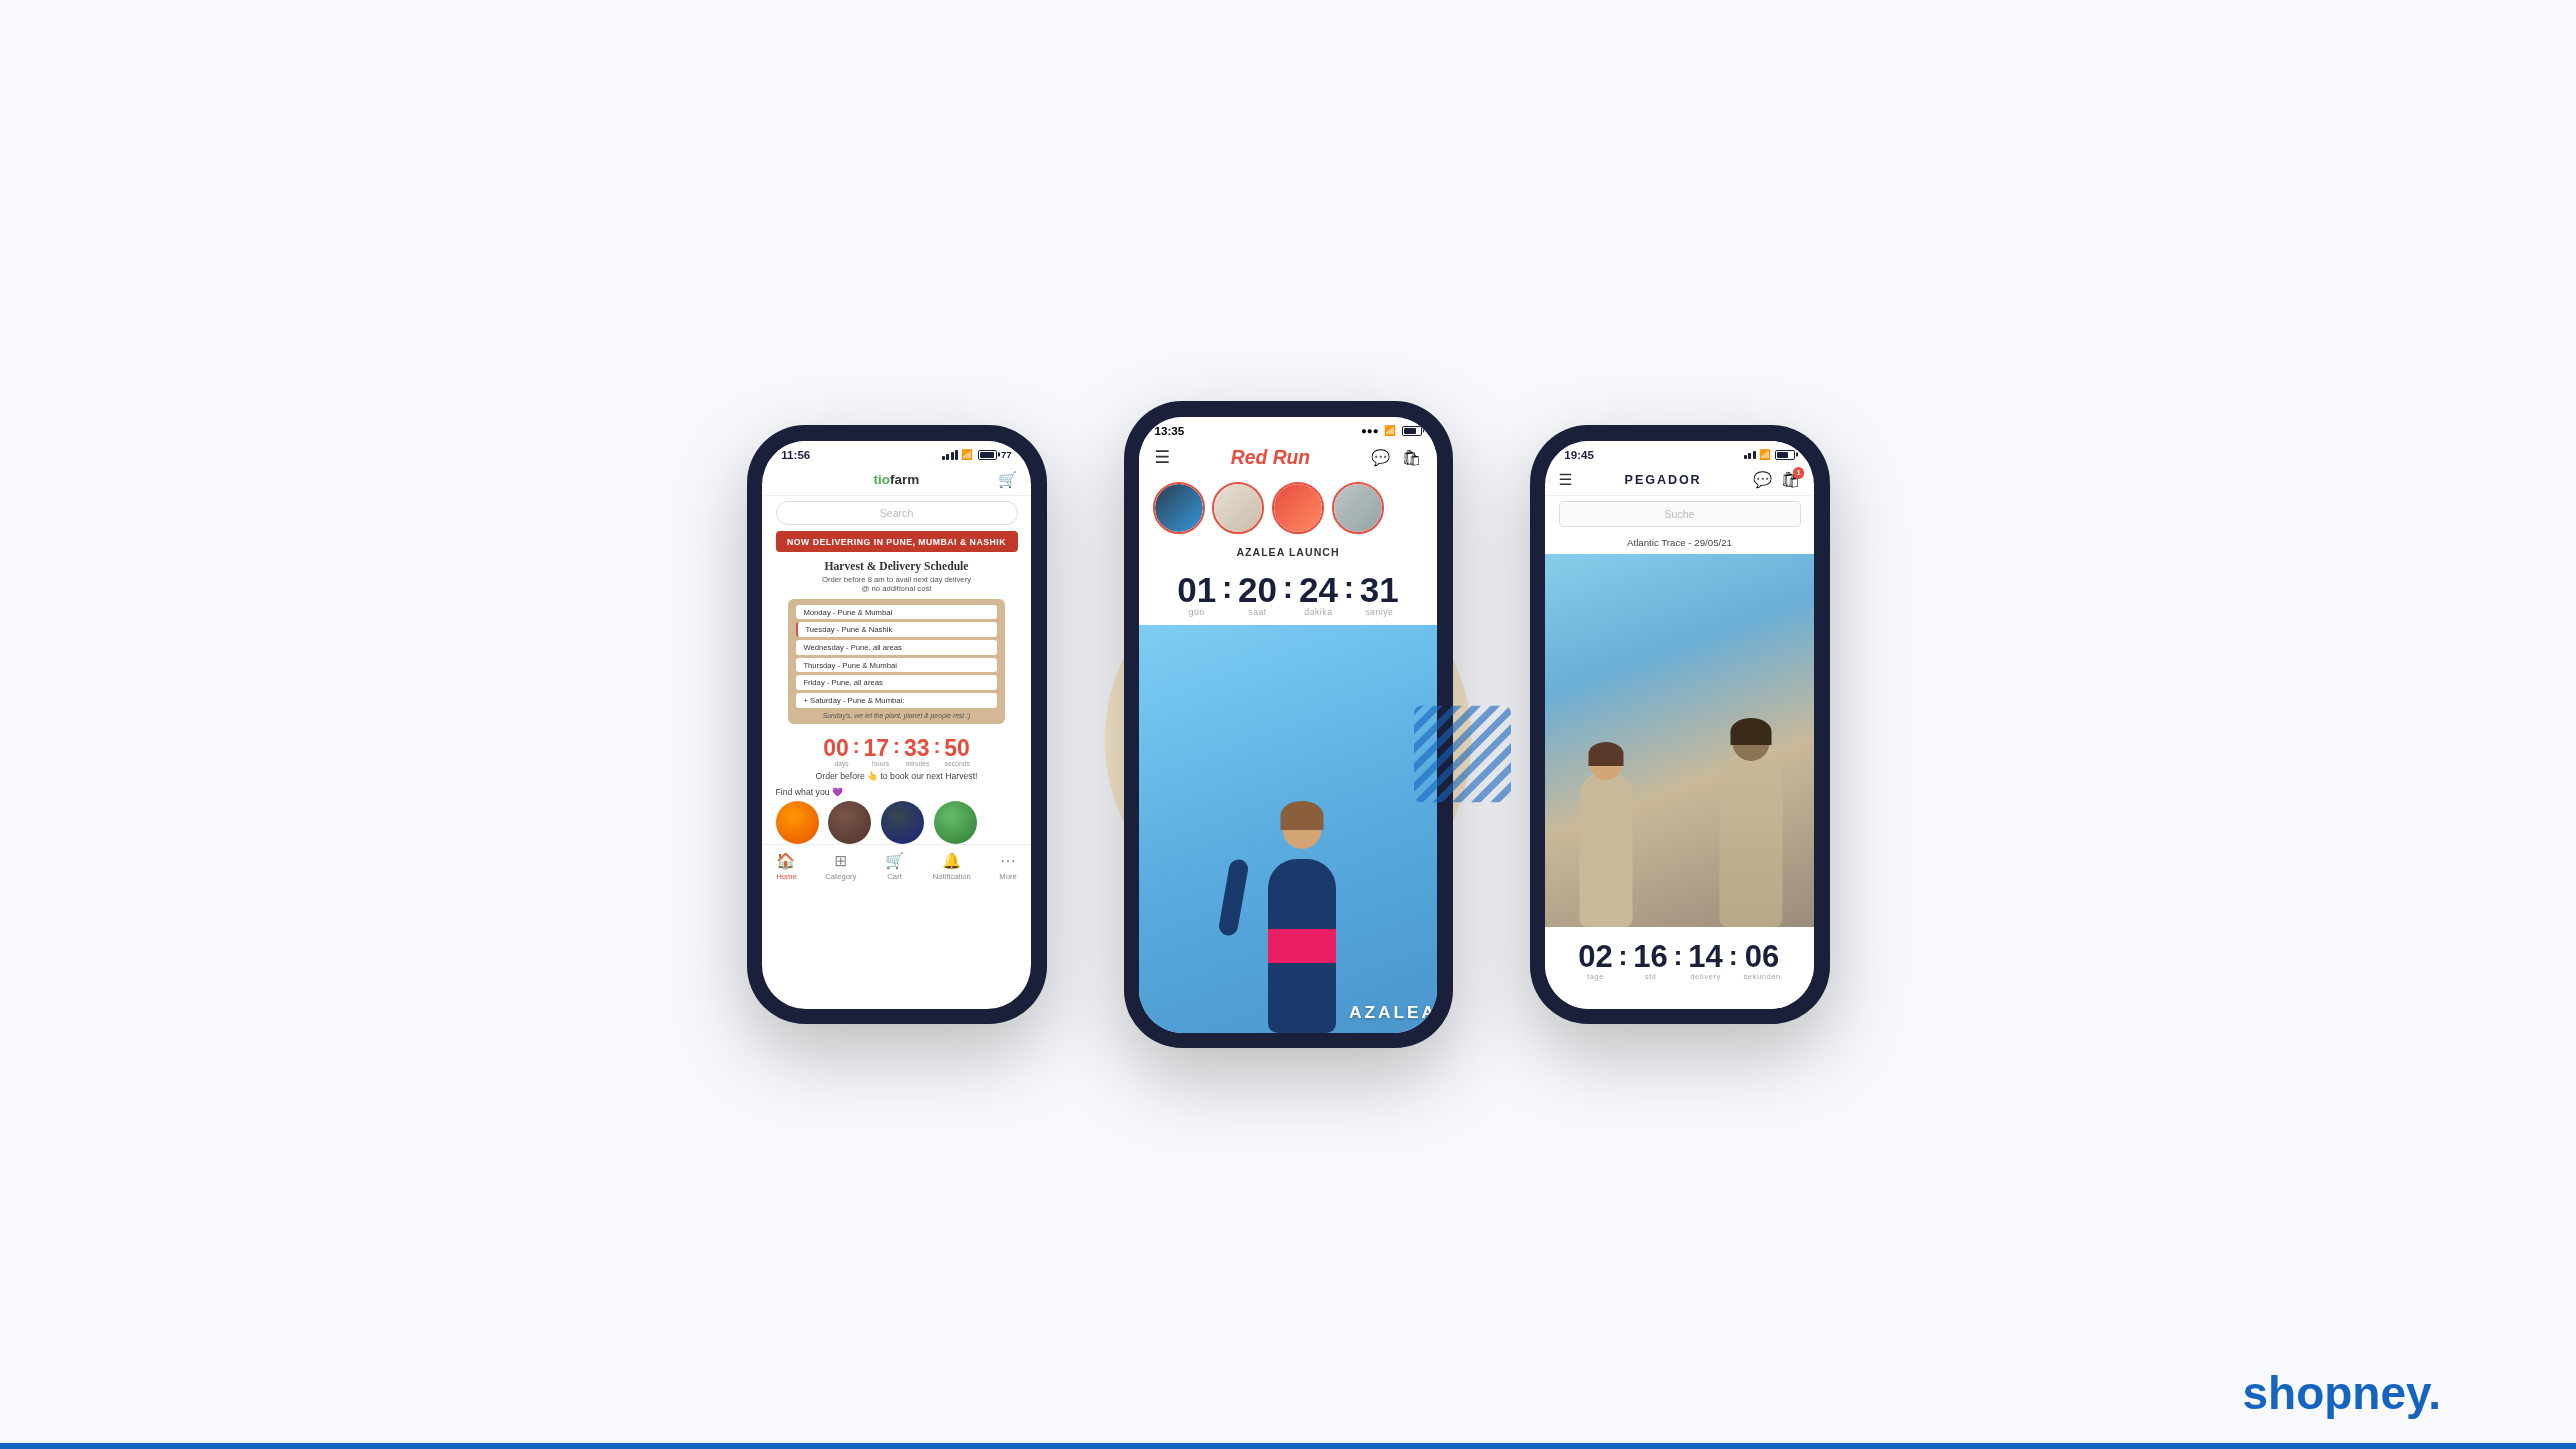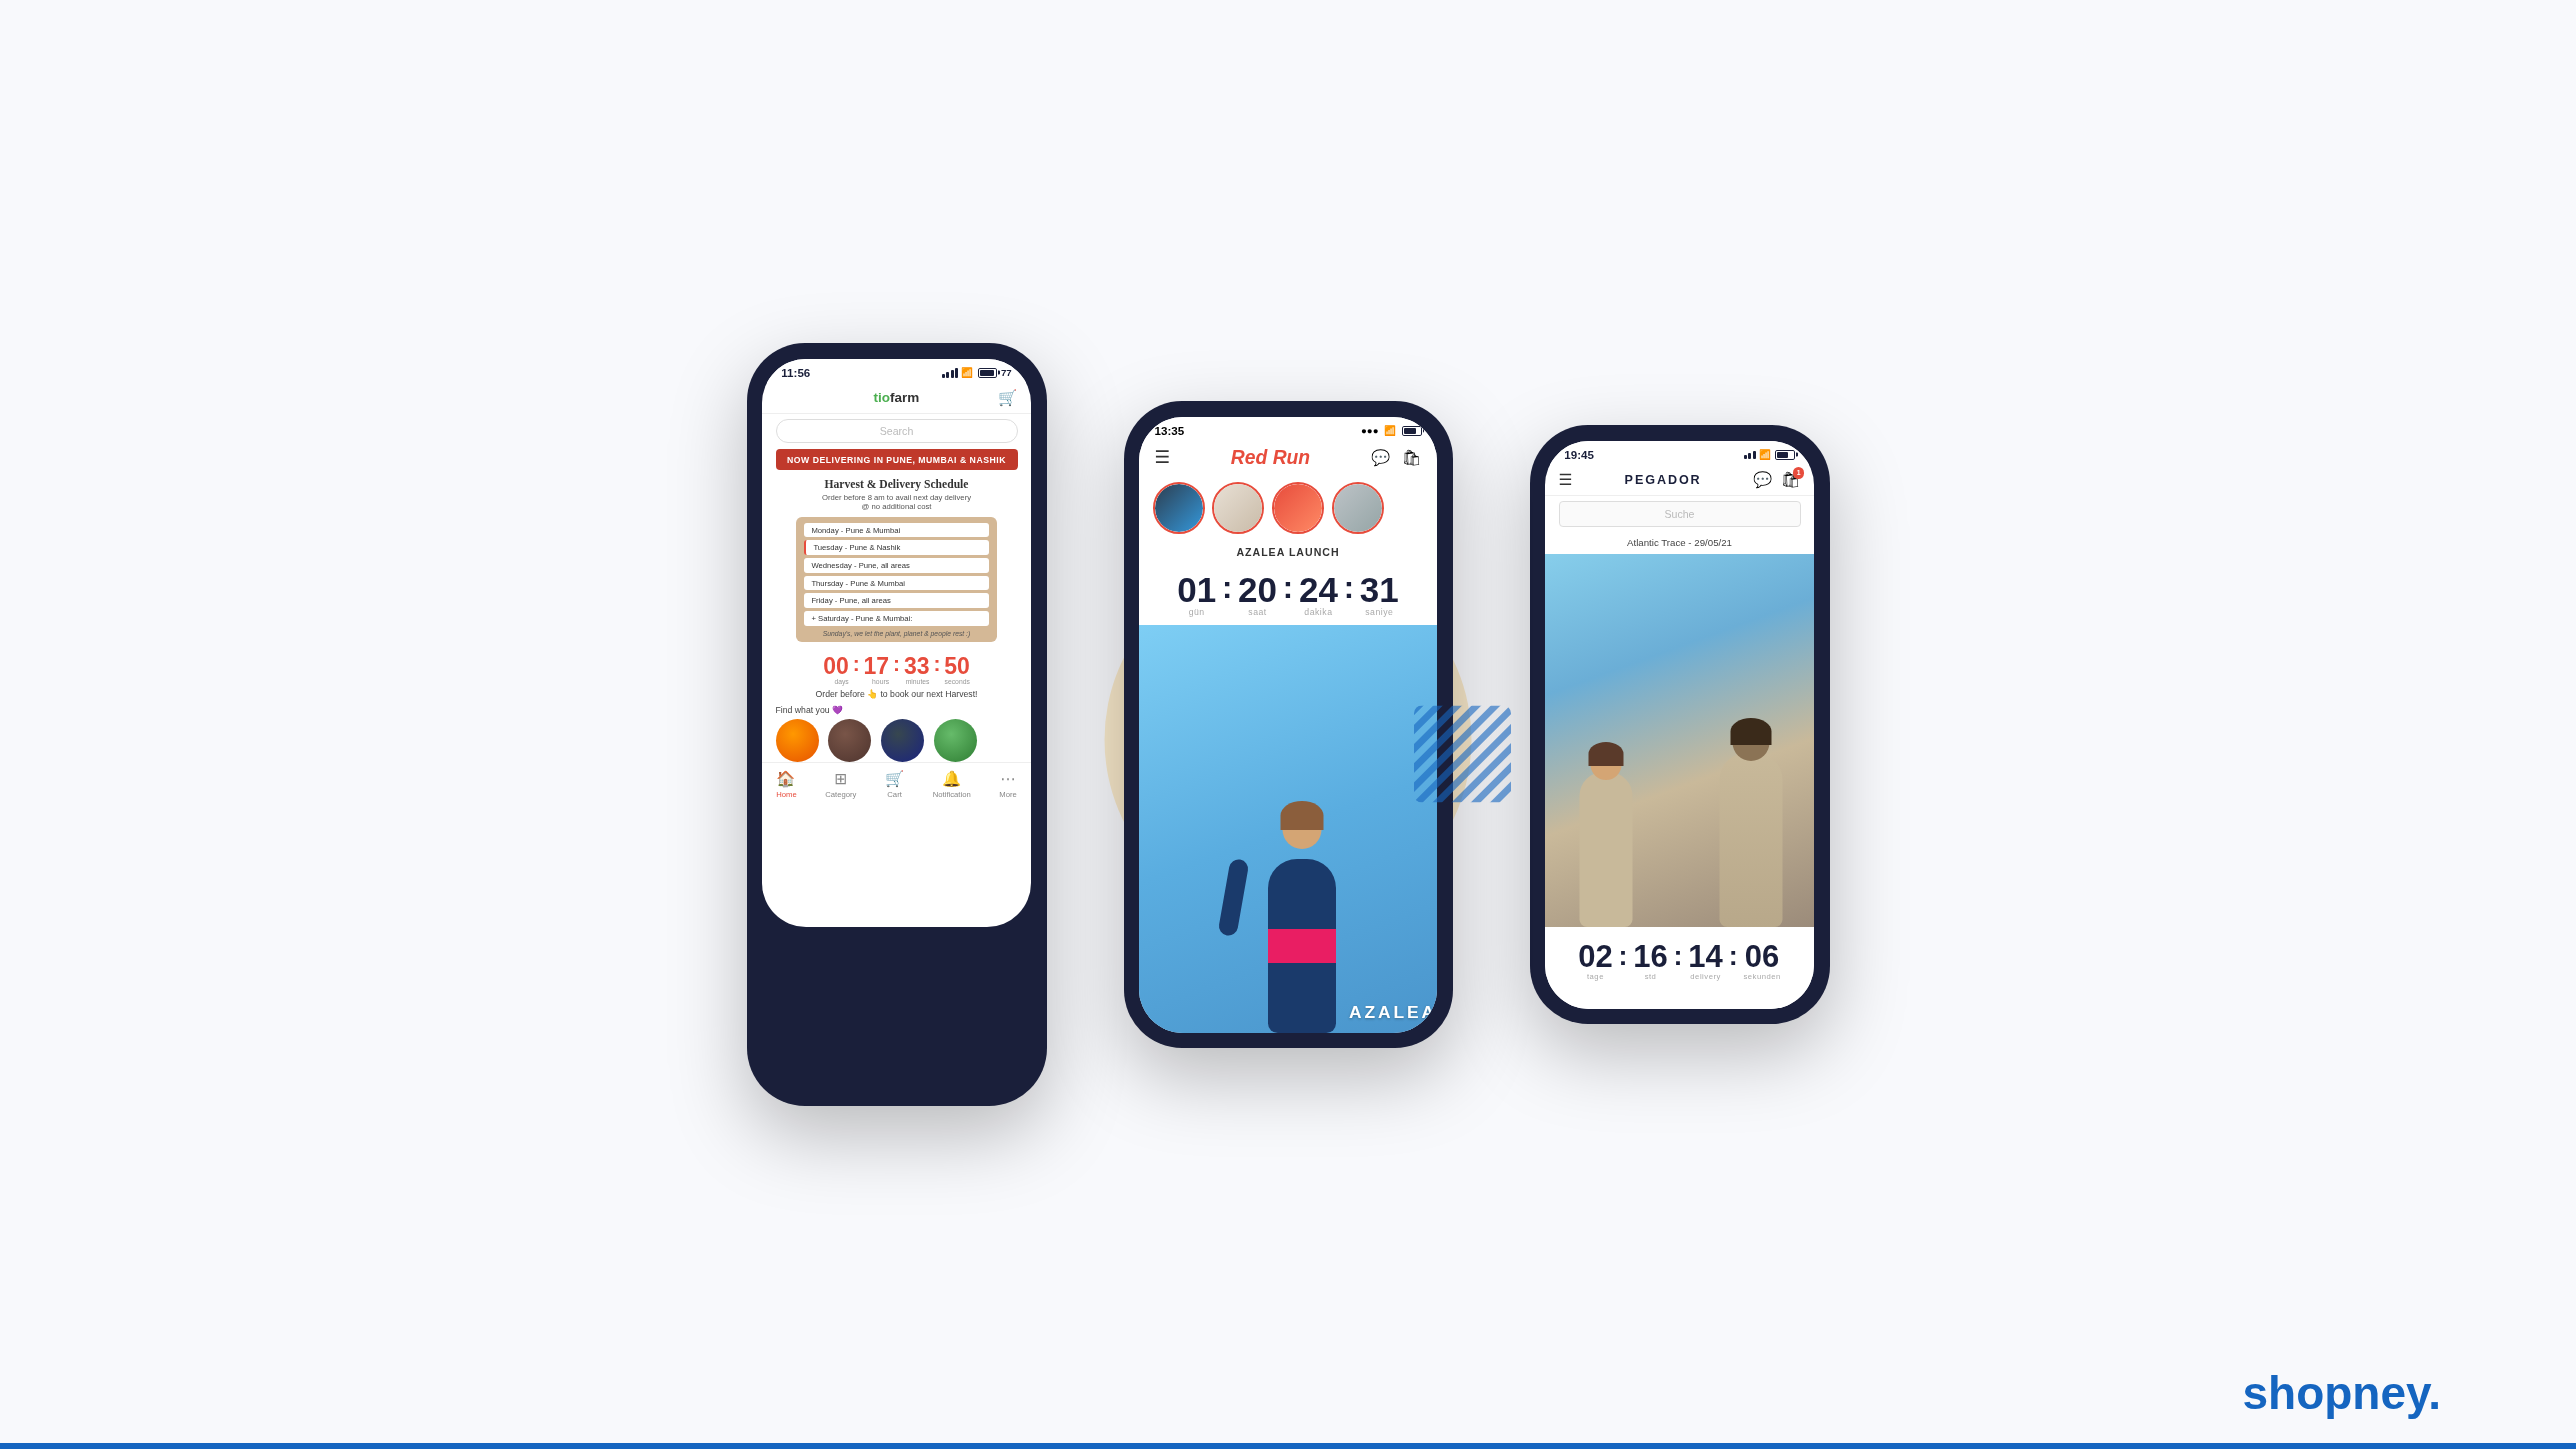--- a/index.html
+++ b/index.html
@@ -39,21 +39,21 @@
     .phone-inner {
       border-radius: 44px;
       overflow: hidden;
       background: #fff;
       position: relative;
     }
 
     
     .phone-1 {
       width: 300px;
-      height: 763px;
+      height: 599px;
     }
     .phone-1 .phone-inner {
       width: 269px;
       height: 568px;
     }
 
     
     .phone-2 {
       width: 329px;
       height: 647px;
@@ -137,21 +137,21 @@
     }
     .tiofarm-schedule-subtitle {
       text-align: center;
       font-size: 7.7px;
       color: #555;
       margin: 0 13.5px 5.8px;
     }
 
     .schedule-board {
       background: #d4b896;
-      margin: 0 34px;
+      margin: 0 26px;
       border-radius: 5.8px;
       padding: 5.8px 7.7px;
     }
     .schedule-item {
       background: #fff;
       border-radius: 2.9px;
       padding: 2.9px 7.7px;
       font-size: 7.7px;
       color: #333;
       margin-bottom: 2.9px;

